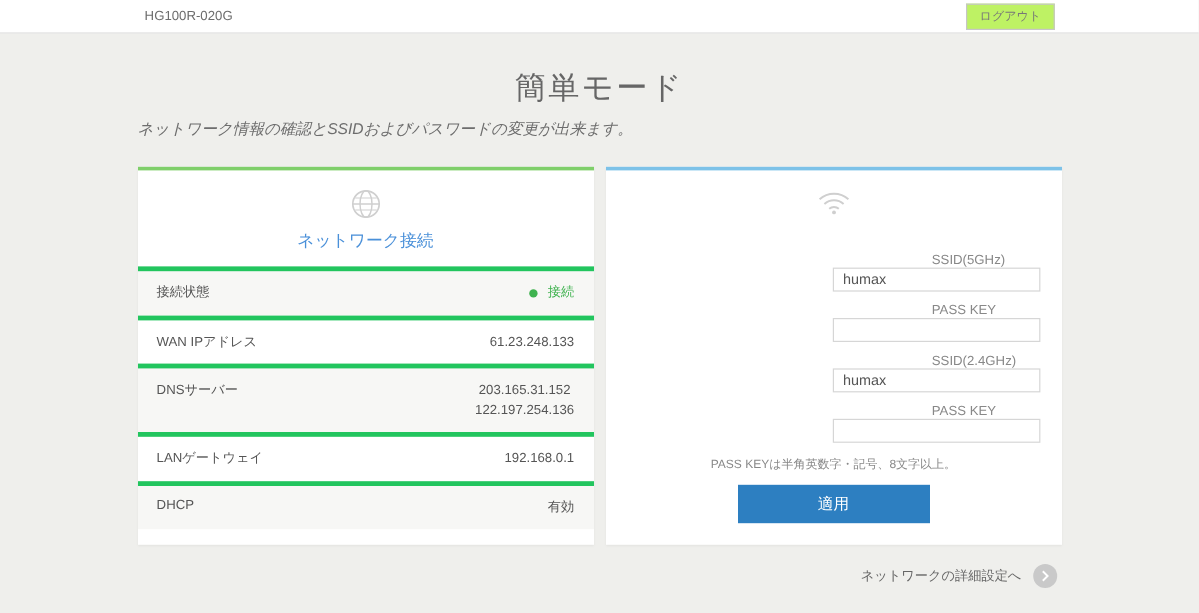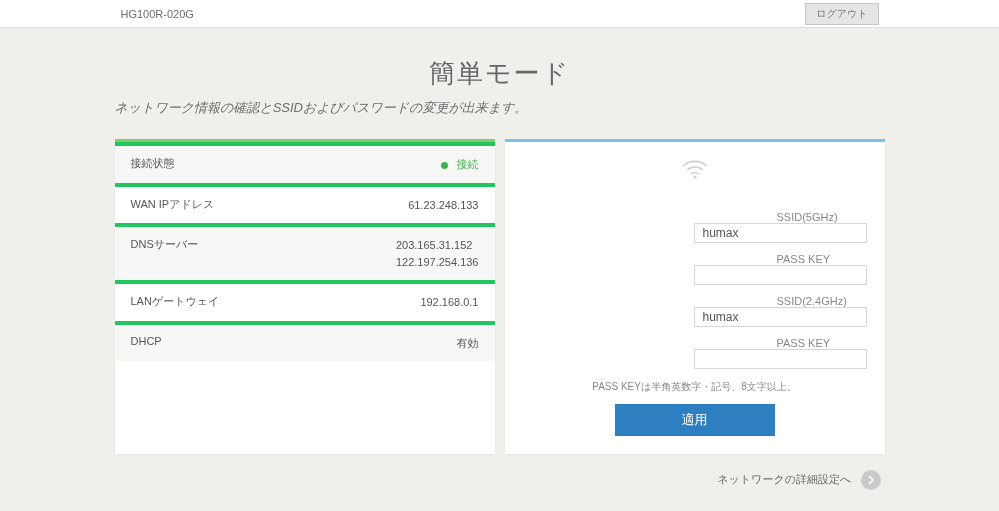--- a/index.html
+++ b/index.html
@@ -24,21 +24,21 @@
     align-items:center;
     justify-content:space-between;
     padding:0 6px;
   }
   .model {
     color:#6d6d6d;
     font-size:11px;
   }
   .logout-btn {
     border:1px solid #c6c6c6;
-    background:#e5e5e5;
+    background:#bef264;
     color:#777;
     font-size:10px;
     padding:3px 10px;
     cursor:pointer;
   }
   .page {
     width:770px;
     margin:0 auto;
     padding:24px 0 40px;
   }
@@ -84,21 +84,21 @@
     display:flex;
     align-items:flex-start;
     justify-content:space-between;
     padding:10px 16px;
     border-top:4px solid #22c55e;
     font-size:11px;
     color:#555;
   }
   .net-row.alt { background:#f7f7f5; }
   .net-label { color:#555; }
-  .net-val { color:#555; text-align:left; line-height:1.5; }
+  .net-val { color:#555; text-align:center; line-height:1.5; }
   .status-dot {
     display:inline-block; width:7px; height:7px; border-radius:50%;
     background:#3fb24f; margin-right:5px; vertical-align:middle;
   }
   .status-text { color:#3fb24f; }
   
   .form-rows { padding:6px 18px 0; }
   .form-row {
     display:flex;
     align-items:flex-end;
@@ -167,20 +167,32 @@
   </div>
 </div>
 
 <div class="page">
   <div class="title">簡単モード</div>
   <div class="subtitle">ネットワーク情報の確認とSSIDおよびパスワードの変更が出来ます。</div>
 
   <div class="panels">
 
     <div class="panel network">
+      <div class="panel-head">
+        <span>
+          <svg width="28" height="28" viewBox="0 0 28 28">
+            <circle cx="14" cy="14" r="11" fill="none" stroke="#cfcfcf" stroke-width="1.4"></circle>
+            <ellipse cx="14" cy="14" rx="5" ry="11" fill="none" stroke="#cfcfcf" stroke-width="1.2"></ellipse>
+            <line x1="3" y1="14" x2="25" y2="14" stroke="#cfcfcf" stroke-width="1.2"></line>
+            <line x1="5" y1="9" x2="23" y2="9" stroke="#cfcfcf" stroke-width="1"></line>
+            <line x1="5" y1="19" x2="23" y2="19" stroke="#cfcfcf" stroke-width="1"></line>
+          </svg>
+        </span>
+        <div class="panel-title">ネットワーク接続</div>
+      </div>
       <div class="net-rows">
         <div class="net-row alt">
           <span class="net-label">接続状態</span>
           <span class="net-val">
             <span class="status-dot"></span>
             <span class="status-text">接続</span>
           </span>
         </div>
         <div class="net-row">
           <span class="net-label">WAN IPアドレス</span>

